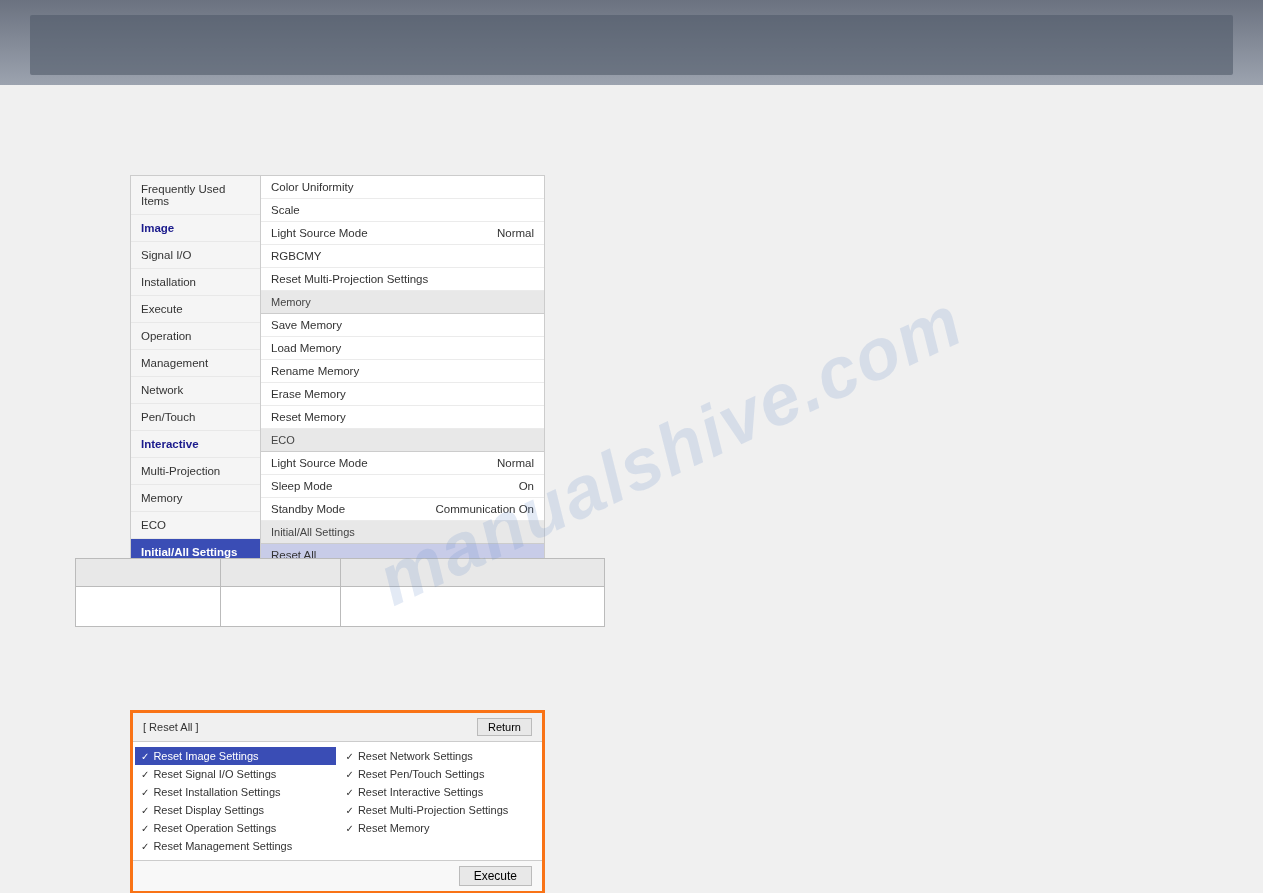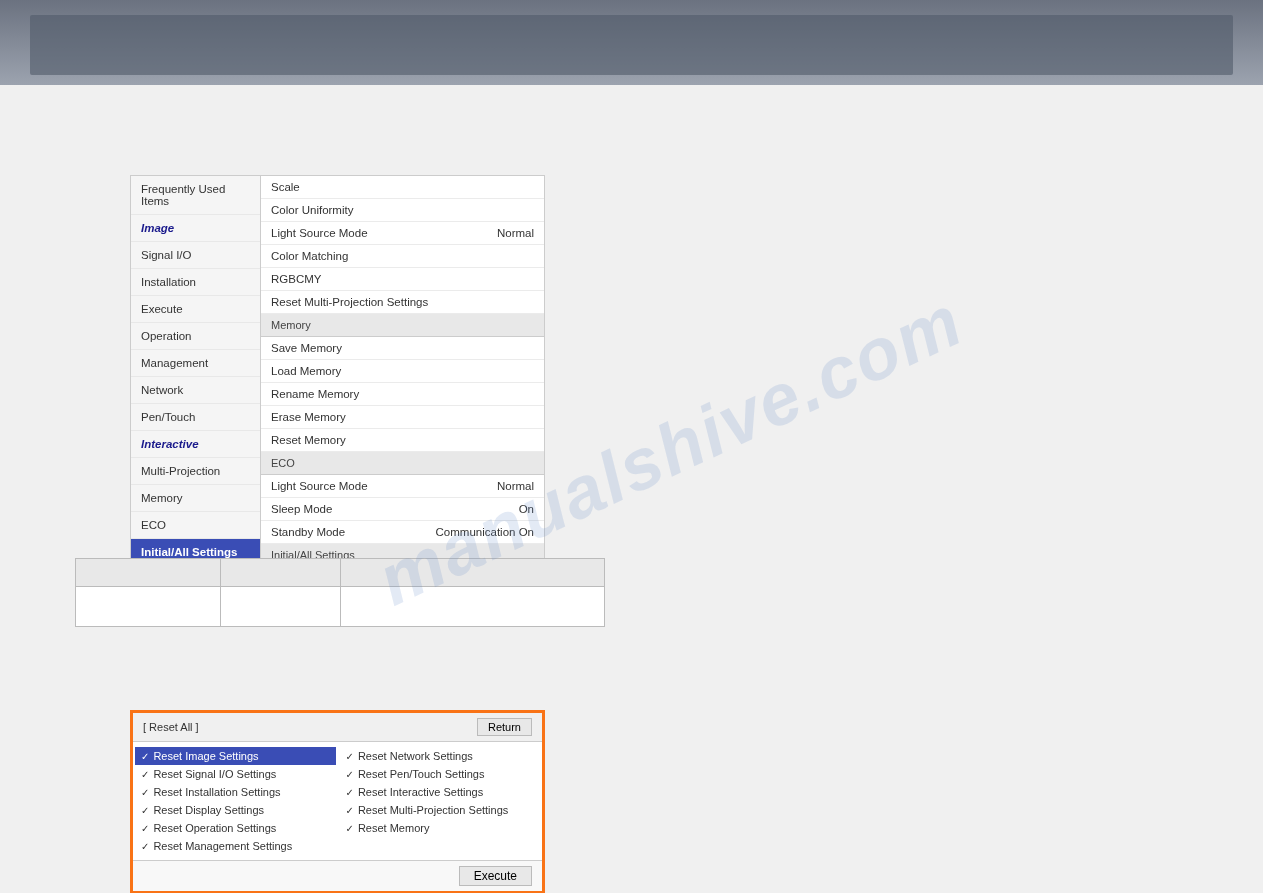--- a/index.html
+++ b/index.html
@@ -80,21 +80,20 @@
       border-bottom: 1px solid #e8e8e8;
     }
     .menu-sidebar-item.active {
       background: #3a4db5;
       color: #fff;
       font-weight: bold;
     }
     .menu-sidebar-item.bold {
       font-weight: bold;
       color: #1a1a8c;
-      font-style: italic;
     }
 
     
     .menu-content {
       flex: 1;
       background: #fff;
     }
 
     .menu-section-header {
       padding: 5px 10px;
@@ -243,32 +242,29 @@
     <div class="menu-sidebar-item">Pen/Touch</div>
     <div class="menu-sidebar-item bold">Interactive</div>
     <div class="menu-sidebar-item">Multi-Projection</div>
     <div class="menu-sidebar-item">Memory</div>
     <div class="menu-sidebar-item">ECO</div>
     <div class="menu-sidebar-item active">Initial/All Settings</div>
   </div>
 
   <div class="menu-content">
     <div class="menu-row">
+      <span class="menu-row-label">Color Uniformity</span>
+    </div>
+    <div class="menu-row">
       <span class="menu-row-label">Scale</span>
       <span class="menu-row-value"></span>
     </div>
     <div class="menu-row">
-      <span class="menu-row-label">Color Uniformity</span>
-    </div>
-    <div class="menu-row">
       <span class="menu-row-label">Light Source Mode</span>
       <span class="menu-row-value">Normal</span>
-    </div>
-    <div class="menu-row">
-      <span class="menu-row-label">Color Matching</span>
     </div>
     <div class="menu-row">
       <span class="menu-row-label">RGBCMY</span>
     </div>
     <div class="menu-row">
       <span class="menu-row-label">Reset Multi-Projection Settings</span>
     </div>
     <div class="menu-section-header">Memory</div>
     <div class="menu-row">
       <span class="menu-row-label">Save Memory</span>

